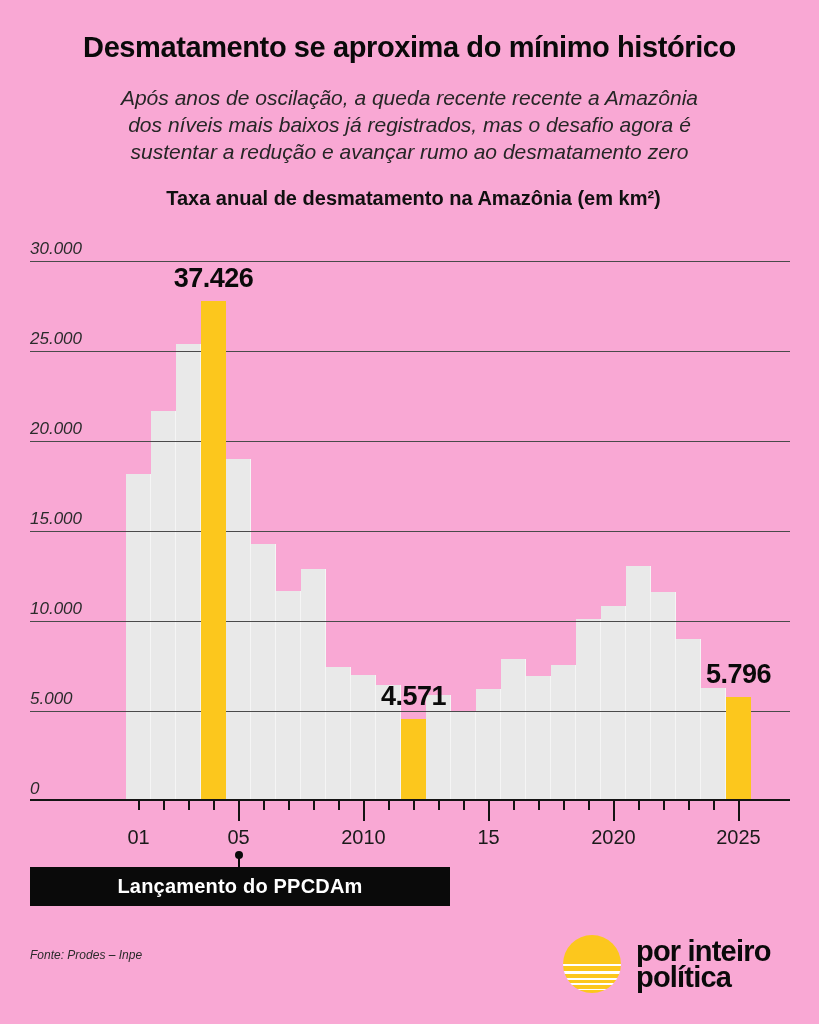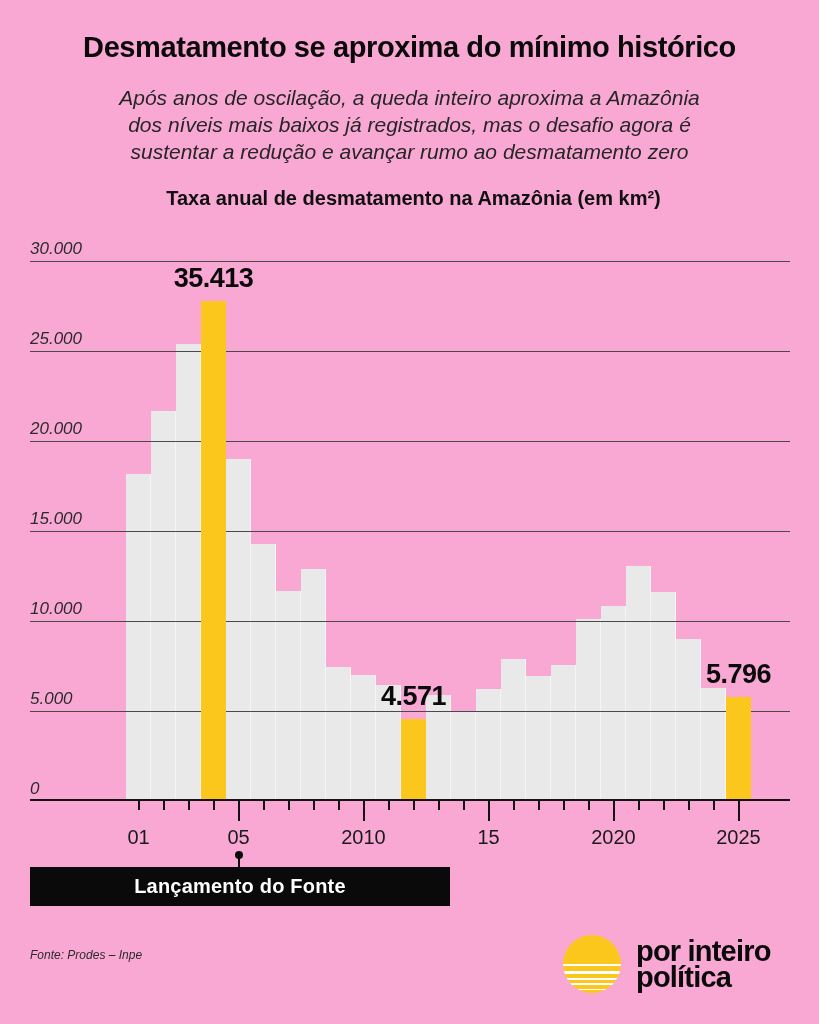--- a/index.html
+++ b/index.html
@@ -84,21 +84,21 @@
   .logo-text div{white-space:nowrap;}
 </style>
 </head>
 <body>
 
 <div id="stage">
 
   <h1 class="abs page-title">Desmatamento se aproxima do mínimo histórico</h1>
 
   <div class="abs subtitle">
-    <span>Após anos de oscilação, a queda inteiro aproxima a Amazônia</span>
+    <span>Após anos de oscilação, a queda recente recente a Amazônia</span>
     <span>dos níveis mais baixos já registrados, mas o desafio agora é</span>
     <span>sustentar a redução e avançar rumo ao desmatamento zero</span>
   </div>
 
   <div class="abs chart-title">Taxa anual de desmatamento na Amazônia (em km²)</div>
 
   <div id="chart-layer">
       <div class="y-tick-label" style="top: 779px;">0</div>
       <div class="gridline" style="top: 711px;"></div>
       <div class="y-tick-label" style="top: 689px;">5.000</div>
@@ -162,29 +162,29 @@
       <div class="x-tick" style="left: 662.5px; top: 799px; height: 11px;"></div>
       <div class="x-tick" style="left: 687.5px; top: 799px; height: 11px;"></div>
       <div class="x-tick" style="left: 712.5px; top: 799px; height: 11px;"></div>
       <div class="x-tick" style="left: 737.5px; top: 799px; height: 22px;"></div>
       <div class="x-tick-label" style="left: 138.5px; top: 826px;">01</div>
       <div class="x-tick-label" style="left: 238.5px; top: 826px;">05</div>
       <div class="x-tick-label" style="left: 363.5px; top: 826px;">2010</div>
       <div class="x-tick-label" style="left: 488.5px; top: 826px;">15</div>
       <div class="x-tick-label" style="left: 613.5px; top: 826px;">2020</div>
       <div class="x-tick-label" style="left: 738.5px; top: 826px;">2025</div>
-      <div class="value-label" style="left: 213.5px; top: 263.104px;">35.413</div>
+      <div class="value-label" style="left: 213.5px; top: 263.104px;">37.426</div>
       <div class="value-label" style="left: 413.5px; top: 680.722px;">4.571</div>
       <div class="value-label" style="left: 738.5px; top: 658.672px;">5.796</div>
     </div>
 
   <div class="callout-dot" id="callout-dot" style="left: 234.5px; top: 851px;"></div>
   <div class="callout-line" id="callout-line" style="left: 237.5px; top: 857px; height: 10px;"></div>
   <div class="callout-box">
-    <span>Lançamento do Fonte</span>
+    <span>Lançamento do PPCDAm</span>
   </div>
 
   <div class="source-note">Fonte: Prodes – Inpe</div>
 
   <div class="logo">
     <div class="logo-sun"></div>
     <div class="logo-text">
       <div>por inteiro</div>
       <div>política</div>
     </div>

